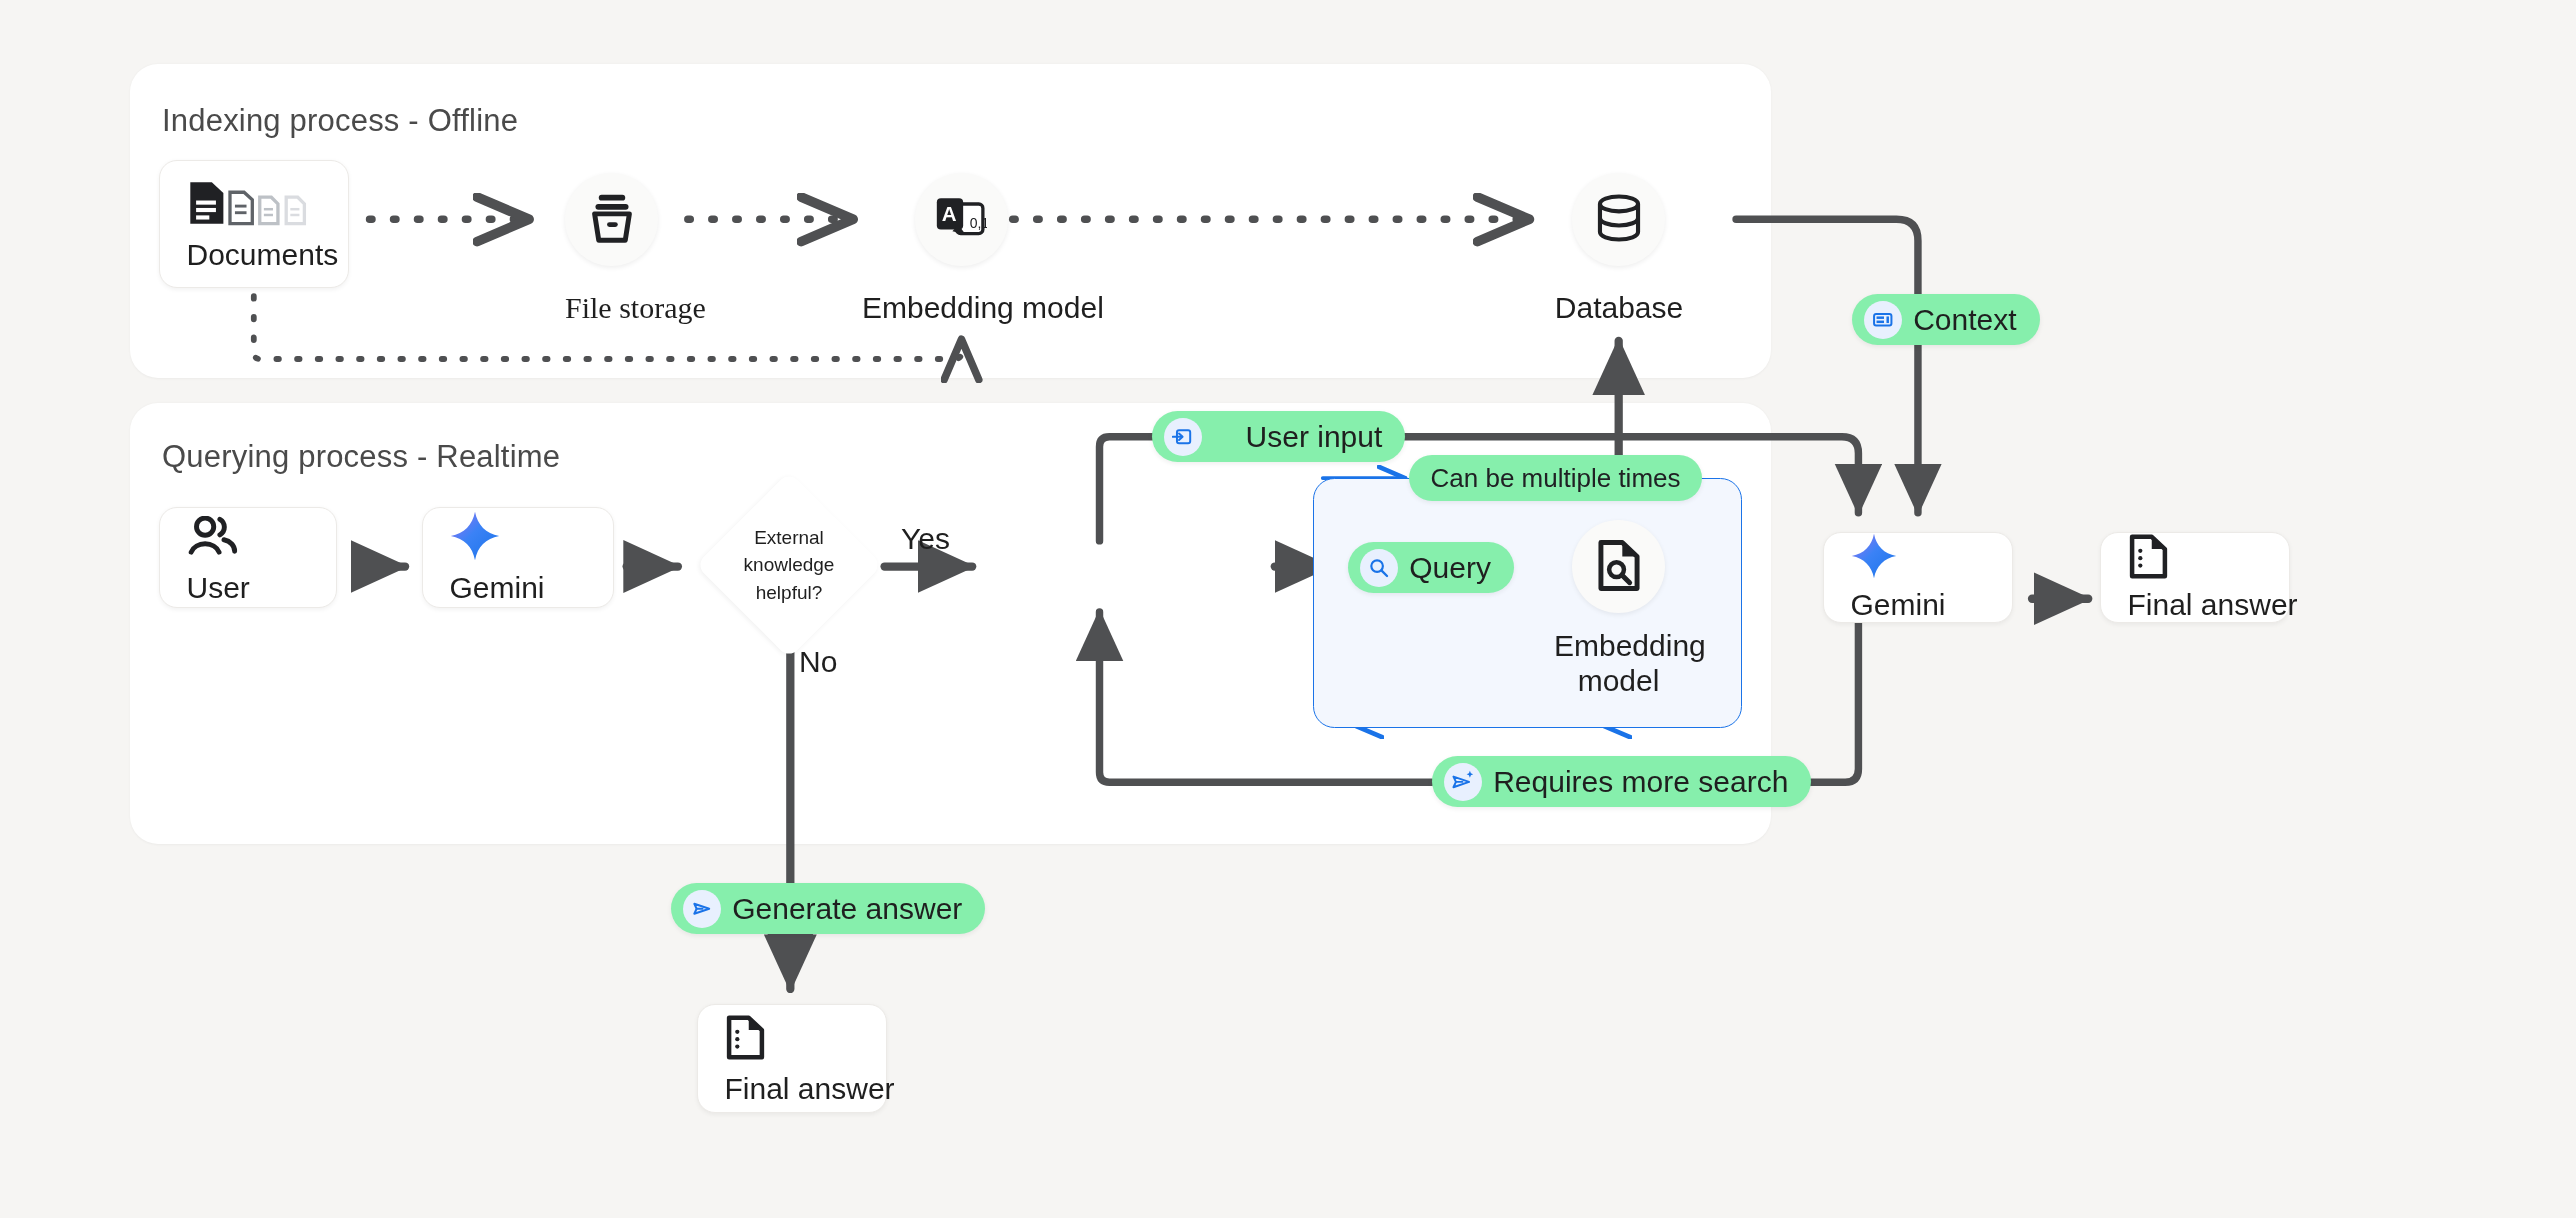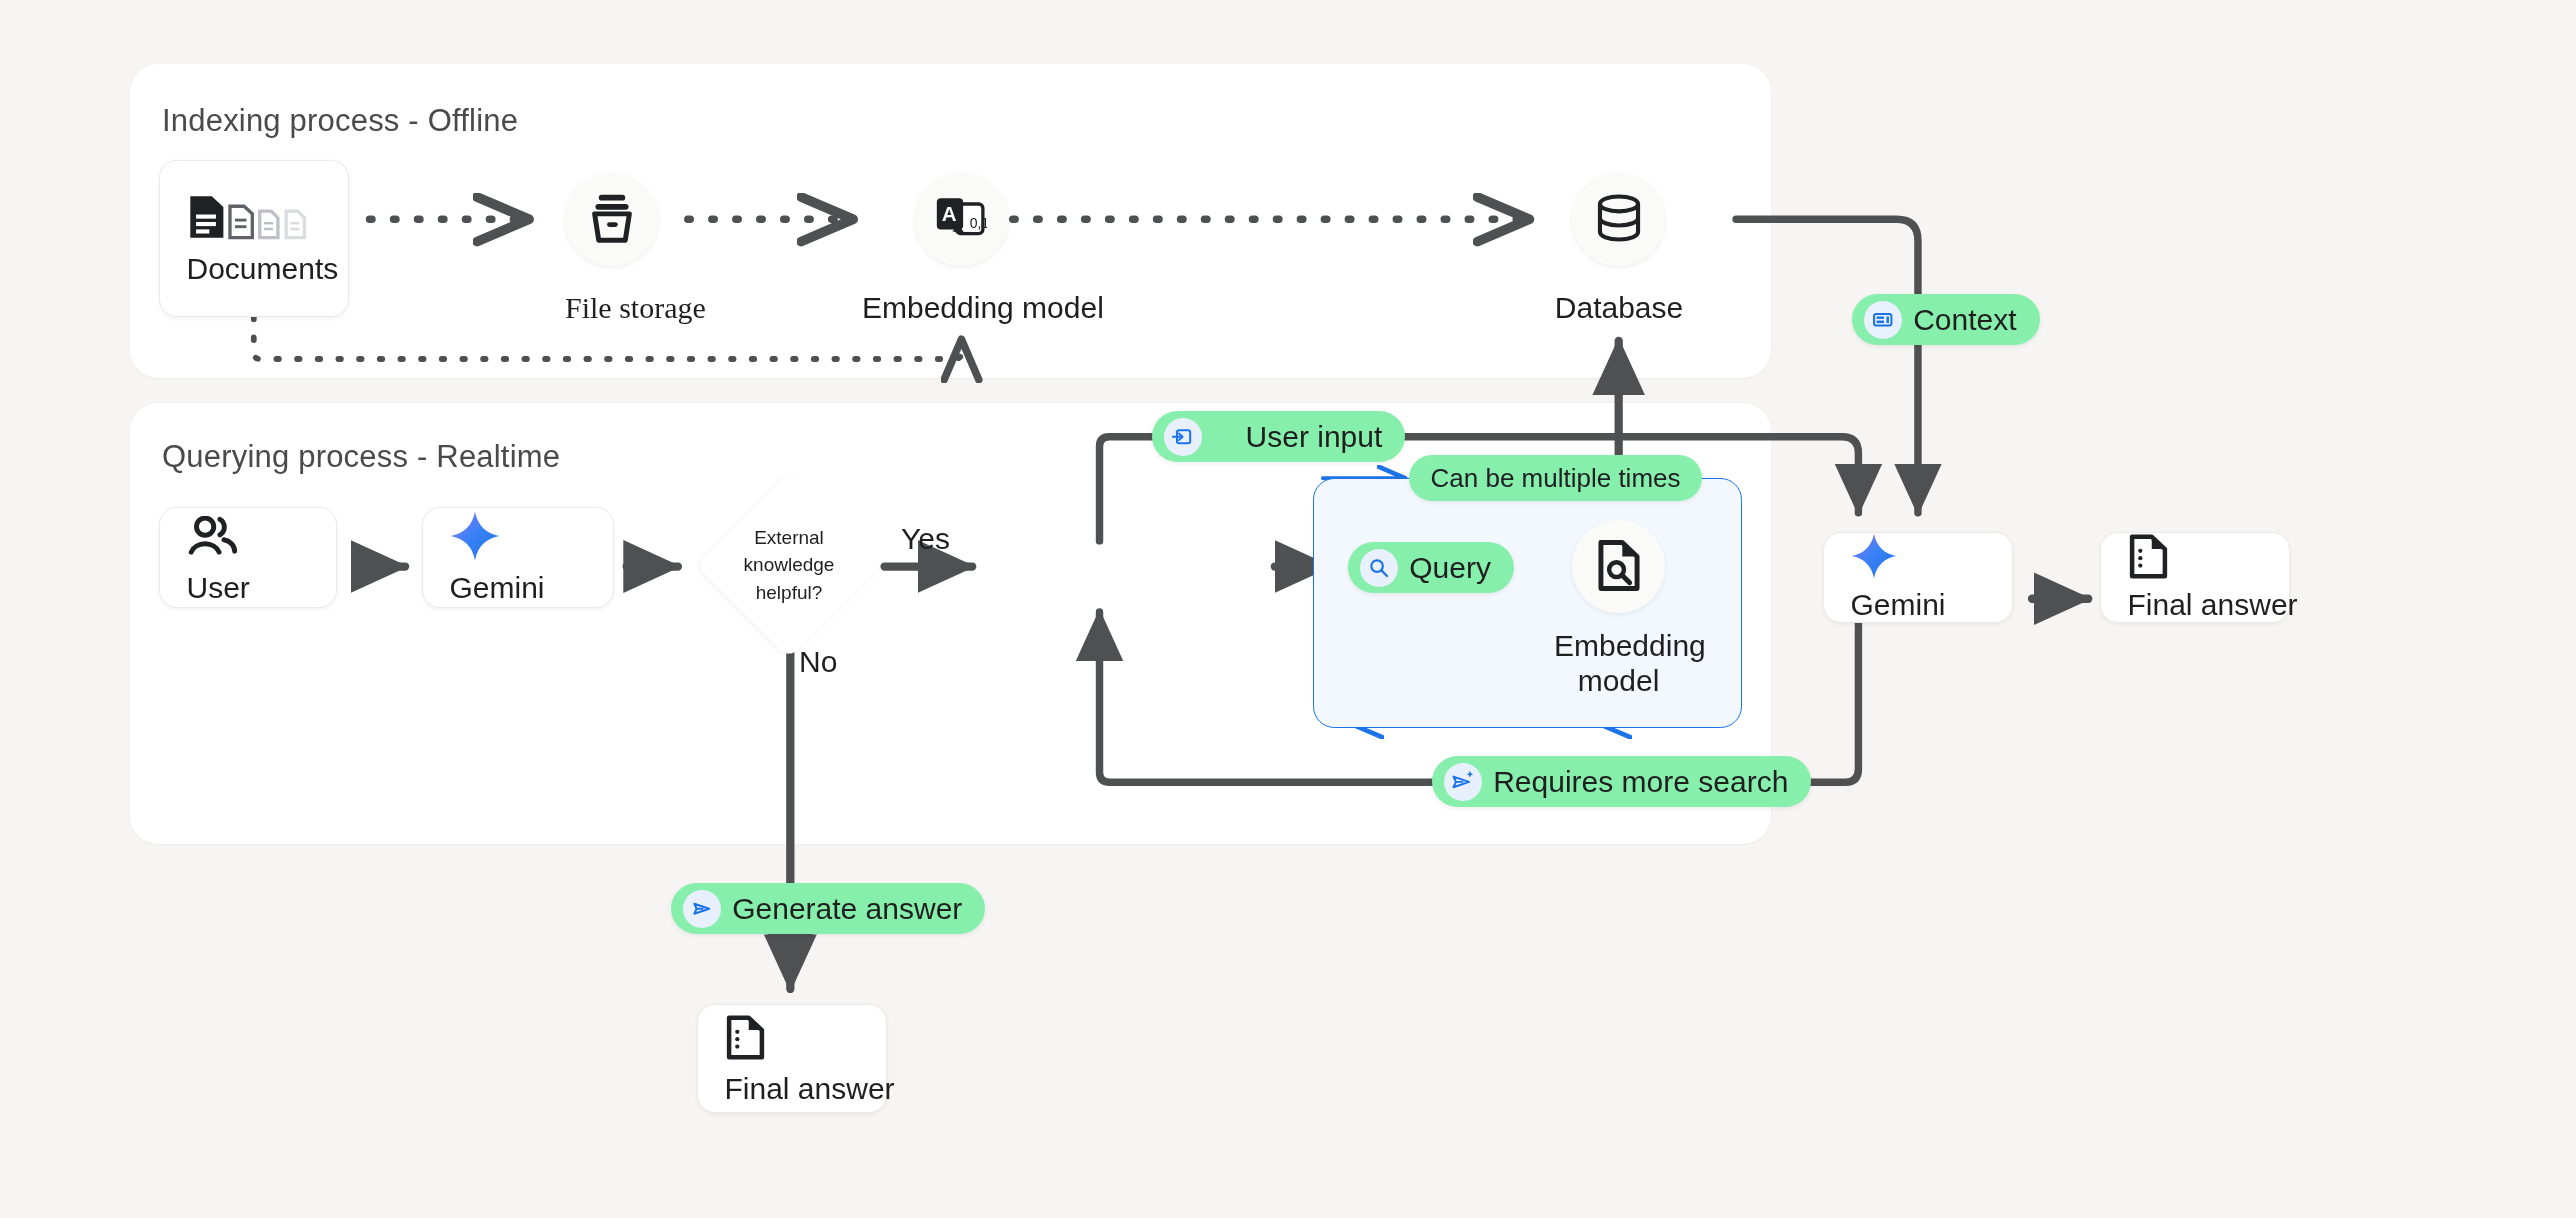--- a/index.html
+++ b/index.html
@@ -142,21 +142,21 @@
     </g>
 
     <g stroke="#1a73e8" fill="none" stroke-width="4.5" stroke-linecap="round">
       <path d="M1600,578 L1700,578" marker-end="url(#ahb)"></path>
       <path d="M1830,578 L1930,578" marker-end="url(#ahb)"></path>
       <path d="M1740,878 L1640,878" marker-end="url(#ahb)"></path>
       <path d="M2040,878 L1940,878" marker-end="url(#ahb)"></path>
     </g>
   </svg>
 
-  <div class="card" style="left:159px;top:160px;width:190px;height:157px;">
+  <div class="card" style="left:159px;top:160px;width:190px;height:128px;">
     <div class="ico">
       <svg width="124" height="48" viewBox="0 0 150 58">
         <path d="M4,4 h26 l14,13 v37 h-40 z" fill="#202124"></path>
         <rect x="11" y="26" width="24" height="5" fill="#fff"></rect>
         <rect x="11" y="35" width="24" height="5" fill="#fff"></rect>
         <rect x="11" y="44" width="16" height="5" fill="#fff"></rect>
         <path d="M52,16 h17 l10,9 v29 h-27 z" fill="none" stroke="#5f6368" stroke-width="4"></path>
         <rect x="58" y="31" width="14" height="3.5" fill="#5f6368"></rect>
         <rect x="58" y="39" width="14" height="3.5" fill="#5f6368"></rect>
         <path d="M88,22 h14 l8,8 v24 h-22 z" fill="none" stroke="#bdc1c6" stroke-width="4"></path>

